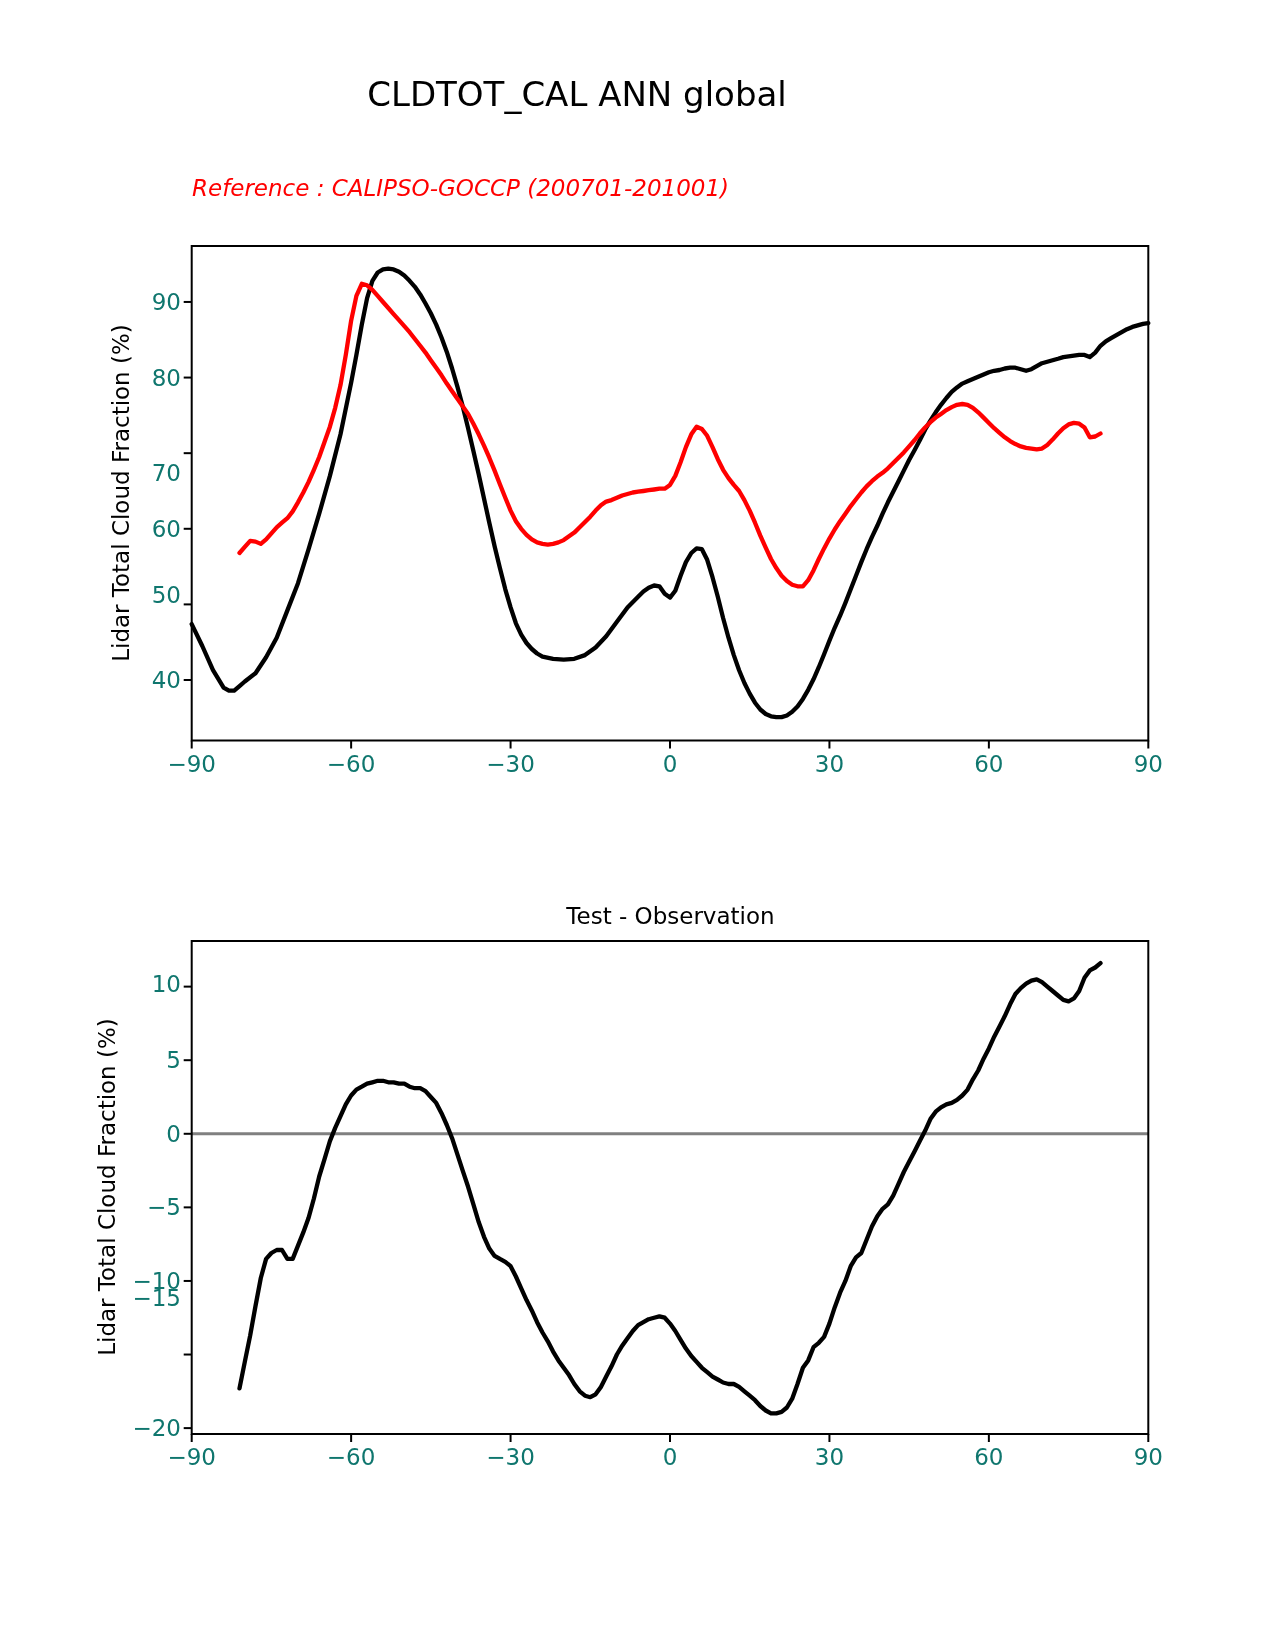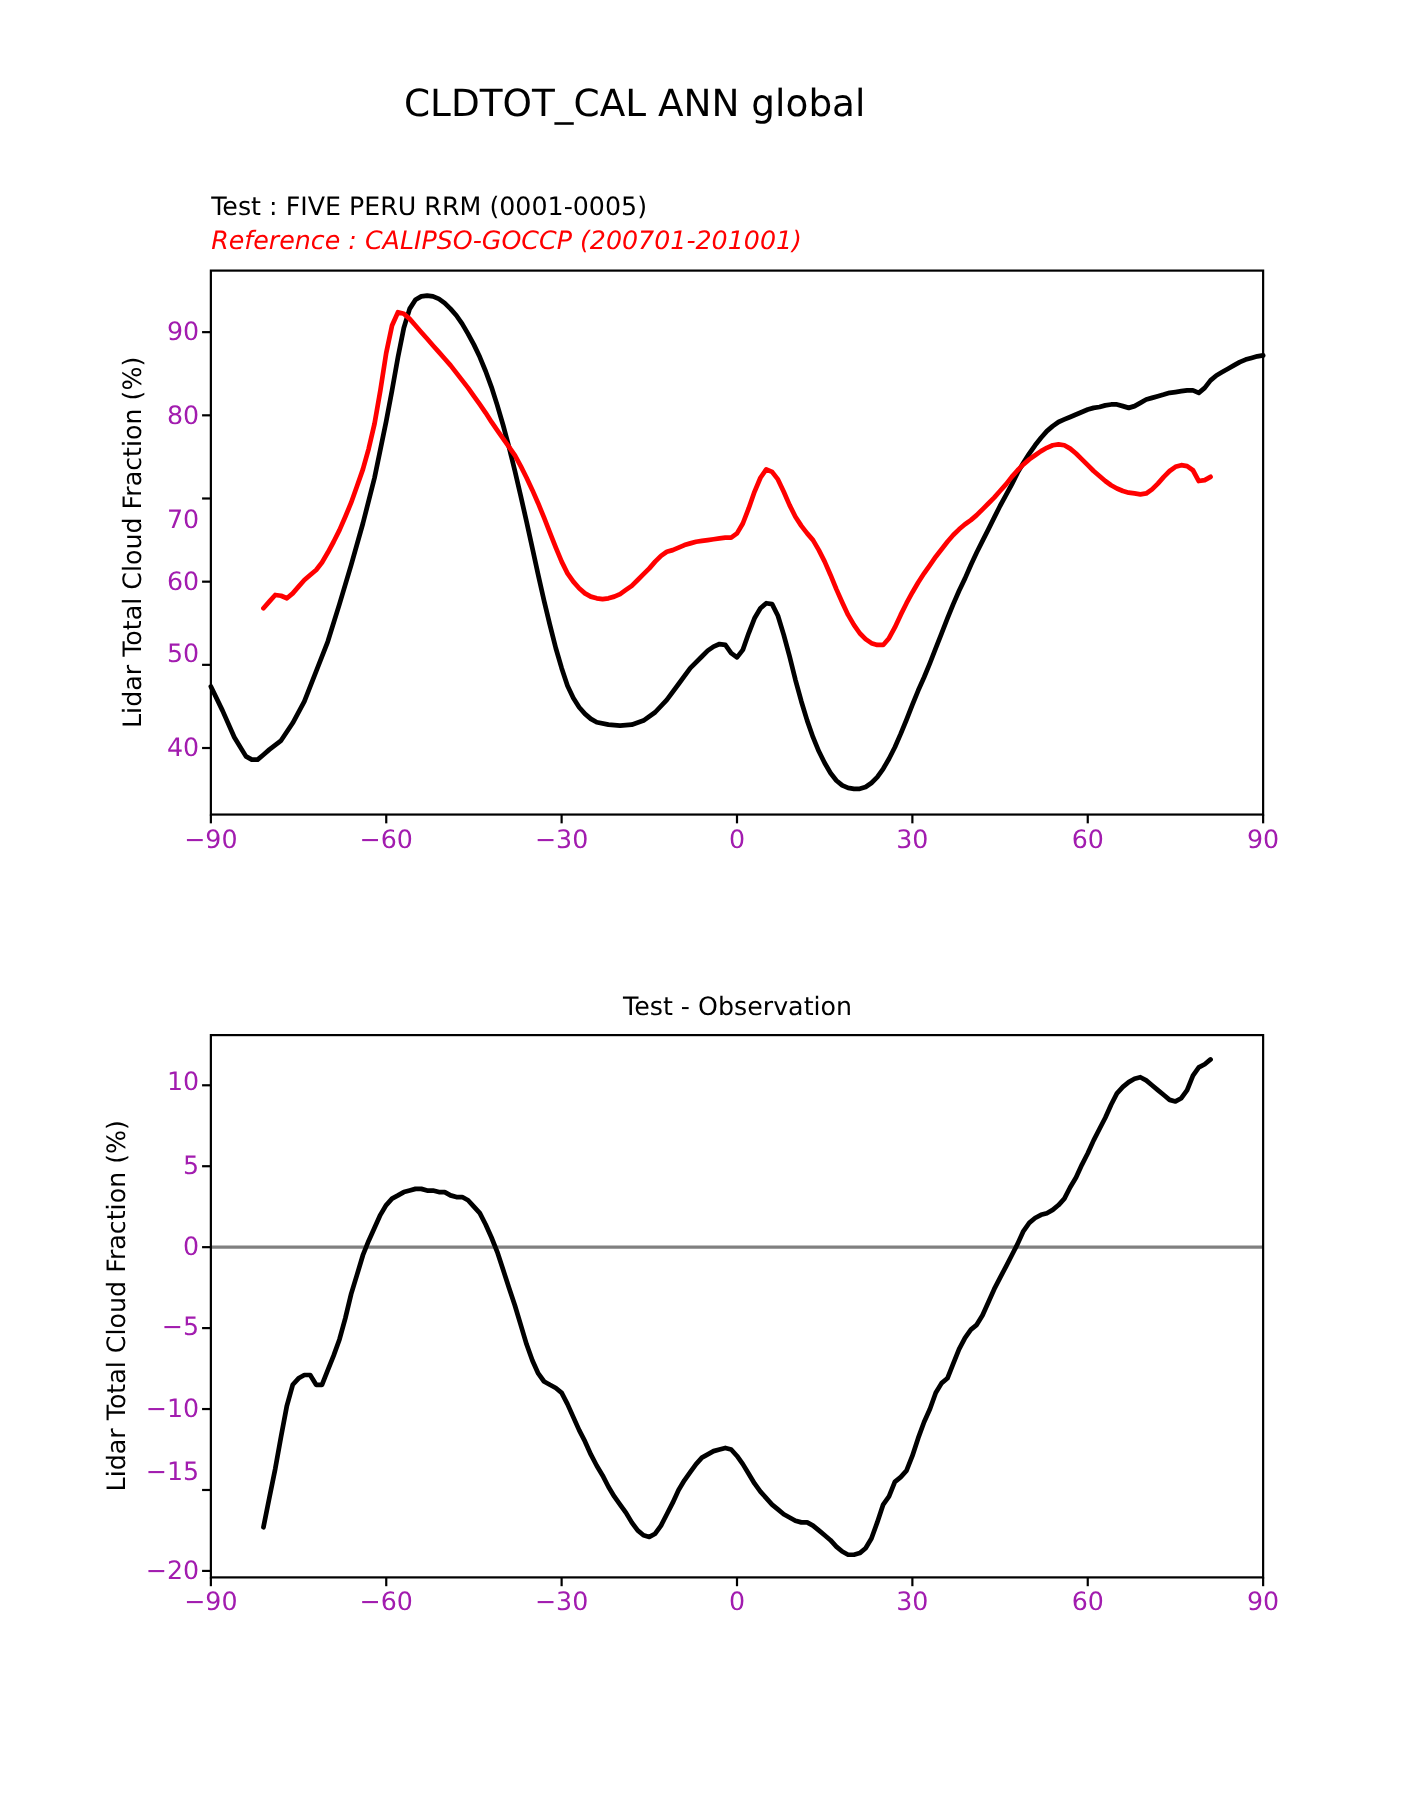--- a/index.html
+++ b/index.html
@@ -18,33 +18,32 @@
   .subplot-title {
     position:absolute; left:192px; top:903px; width:957px; text-align:center;
     font-size:23px; white-space:nowrap;
   }
   .ylabel {
     position:absolute; font-size:23px; white-space:nowrap;
     transform:translate(-50%,-50%) rotate(-90deg);
   }
   .ylabel-top    { left:121px; top:493px;  }
   .ylabel-bottom { left:107px; top:1187px; }
-  .tick-label { position:absolute; font-size:23px; color:#a21caf; white-space:nowrap; }
+  .tick-label { position:absolute; font-size:23px; color:#0f766e; white-space:nowrap; }
   .tick-label.xt { transform:translate(-50%,0); }
   .tick-label.yt { transform:translate(-100%,-50%); }
   svg { position:absolute; left:0; top:0; }
 </style>
 </head>
 <body>
 
 <div class="figure">
   <div class="figure-title">CLDTOT_CAL ANN global</div>
 
   <div class="legend">
-    <div class="legend-test">Test : FIVE PERU RRM (0001-0005)</div>
     <div class="legend-ref">Reference : CALIPSO-GOCCP (200701-201001)</div>
   </div>
 
   <div class="ylabel ylabel-top">Lidar Total Cloud Fraction (%)</div>
   <div class="ylabel ylabel-bottom">Lidar Total Cloud Fraction (%)</div>
 
   <div class="subplot-title">Test - Observation</div>
 
   <svg id="plot-svg" width="1275" height="1650" viewBox="0 0 1275 1650">
       <path d="M191.7 624.1 L202.3 646.0 L213.0 670.2 L223.6 687.6 L228.9 690.6 L234.2 690.6 L239.5 686.1 L244.8 681.5 L255.5 673.2 L266.1 657.3 L276.7 637.7 L287.4 610.4 L298.0 583.2 L308.6 549.2 L319.2 513.7 L329.9 475.9 L340.5 434.3 L351.1 382.9 L356.4 354.9 L361.8 324.6 L367.1 298.2 L372.4 280.8 L377.7 272.5 L383.0 269.4 L388.3 268.7 L393.6 269.4 L399.0 271.7 L404.3 275.5 L409.6 280.8 L414.9 286.8 L420.2 294.4 L425.5 303.5 L430.8 313.3 L436.2 324.6 L441.5 337.5 L446.8 351.9 L452.1 368.5 L457.4 386.6 L462.7 406.3 L468.1 428.2 L473.4 450.9 L478.7 474.3 L484.0 498.5 L489.3 522.7 L494.6 546.2 L499.9 568.1 L505.3 589.3 L510.6 607.4 L515.9 623.3 L521.2 634.6 L526.5 643.0 L531.8 649.0 L537.1 653.5 L542.5 656.6 L553.1 658.8 L563.7 659.6 L574.3 658.8 L585.0 655.1 L595.6 647.5 L606.2 636.2 L616.9 621.8 L627.5 607.4 L638.1 596.8 L643.4 591.5 L648.7 587.8 L654.1 585.5 L659.4 586.3 L664.7 593.8 L670.0 597.6 L675.3 590.8 L680.6 575.7 L685.9 562.1 L691.3 553.0 L696.6 548.4 L701.9 549.2 L707.2 559.8 L712.5 577.2 L717.8 596.8 L723.1 618.0 L728.5 637.7 L733.8 655.1 L739.1 670.2 L744.4 683.0 L749.7 693.6 L755.0 702.7 L760.3 709.5 L765.7 714.0 L771.0 716.3 L776.3 717.1 L781.6 717.1 L786.9 715.5 L792.2 711.8 L797.5 706.5 L802.9 698.9 L808.2 689.8 L813.5 679.3 L818.8 667.2 L824.1 654.3 L829.4 640.7 L834.7 627.8 L840.1 615.7 L845.4 602.9 L850.7 589.3 L856.0 575.7 L861.3 562.1 L866.6 549.2 L871.9 537.1 L877.3 525.8 L882.6 513.7 L887.9 502.3 L893.2 491.7 L898.5 481.2 L903.8 470.6 L909.1 460.0 L914.5 450.2 L919.8 440.3 L925.1 429.7 L930.4 420.7 L935.7 412.3 L941.0 404.8 L946.4 398.0 L951.7 391.9 L957.0 387.4 L962.3 383.6 L967.6 381.3 L972.9 379.1 L978.2 376.8 L983.6 374.5 L988.9 372.3 L994.2 370.8 L999.5 370.0 L1004.8 368.5 L1010.1 367.7 L1015.4 367.7 L1020.8 369.2 L1026.1 370.8 L1031.4 369.2 L1036.7 366.2 L1042.0 363.2 L1047.3 361.7 L1052.6 360.2 L1058.0 358.7 L1063.3 357.1 L1068.6 356.4 L1073.9 355.6 L1079.2 354.9 L1084.5 354.9 L1089.8 357.1 L1095.2 352.6 L1100.5 345.8 L1105.8 341.3 L1111.1 338.2 L1116.4 335.2 L1121.7 332.2 L1127.0 329.2 L1132.4 326.9 L1137.7 325.4 L1143.0 323.9 L1148.3 323.1 " fill="none" stroke="#000000" stroke-width="4.3" stroke-linejoin="round" stroke-linecap="round"></path>
@@ -97,20 +96,20 @@
       <div class="tick-label yt" style="left: 181px; top: 377.564px;">80</div>
       <div class="tick-label yt" style="left: 181px; top: 301.953px;">90</div>
       <div class="tick-label xt" style="left: 191.7px; top: 1444px;">−90</div>
       <div class="tick-label xt" style="left: 351.133px; top: 1444px;">−60</div>
       <div class="tick-label xt" style="left: 510.567px; top: 1444px;">−30</div>
       <div class="tick-label xt" style="left: 670px; top: 1444px;">0</div>
       <div class="tick-label xt" style="left: 829.433px; top: 1444px;">30</div>
       <div class="tick-label xt" style="left: 988.867px; top: 1444px;">60</div>
       <div class="tick-label xt" style="left: 1148.3px; top: 1444px;">90</div>
       <div class="tick-label yt" style="left: 181px; top: 1428.11px;">−20</div>
-      <div class="tick-label yt" style="left: 181px; top: 1338px; text-align: center;">−15</div>
+      <div class="tick-label yt" style="left: 181px; top: 1298px; text-align: center;">−15</div>
       <div class="tick-label yt" style="left: 181px; top: 1280.95px;">−10</div>
       <div class="tick-label yt" style="left: 181px; top: 1207.37px;">−5</div>
       <div class="tick-label yt" style="left: 181px; top: 1133.79px;">0</div>
       <div class="tick-label yt" style="left: 181px; top: 1060.2px;">5</div>
       <div class="tick-label yt" style="left: 181px; top: 984px;">10</div>
     </div>
 </div>
 
 </body></html>

